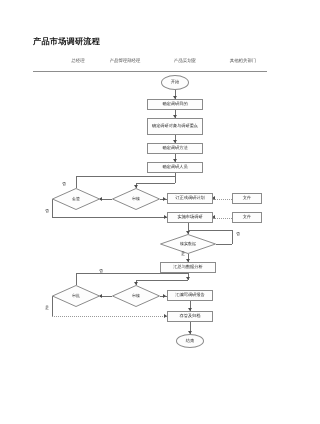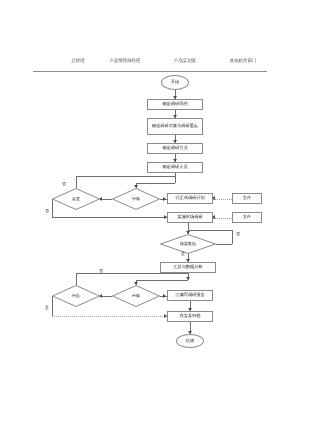--- a/index.html
+++ b/index.html
@@ -126,20 +126,21 @@
     font-size: 4.0px;
     color: #1b1b1b;
     white-space: nowrap;
   }
 </style>
 </head>
 <body>
 
 <div id="page">
 
+  <div id="doc-title">产品市场调研流程</div>
 
   <div class="col-header" style="left:78px">总经理</div>
   <div class="col-header" style="left:125px">产品管理部经理</div>
   <div class="col-header" style="left:185px">产品策划室</div>
   <div class="col-header" style="left:243px">其他相关部门</div>
 
   <div id="header-rule"></div>
 
   <div class="ln-v" style="left:175px; top:90px;  height:9px;"></div>
   <div class="arrow down" style="left:172.8px; top:96px;"></div>

